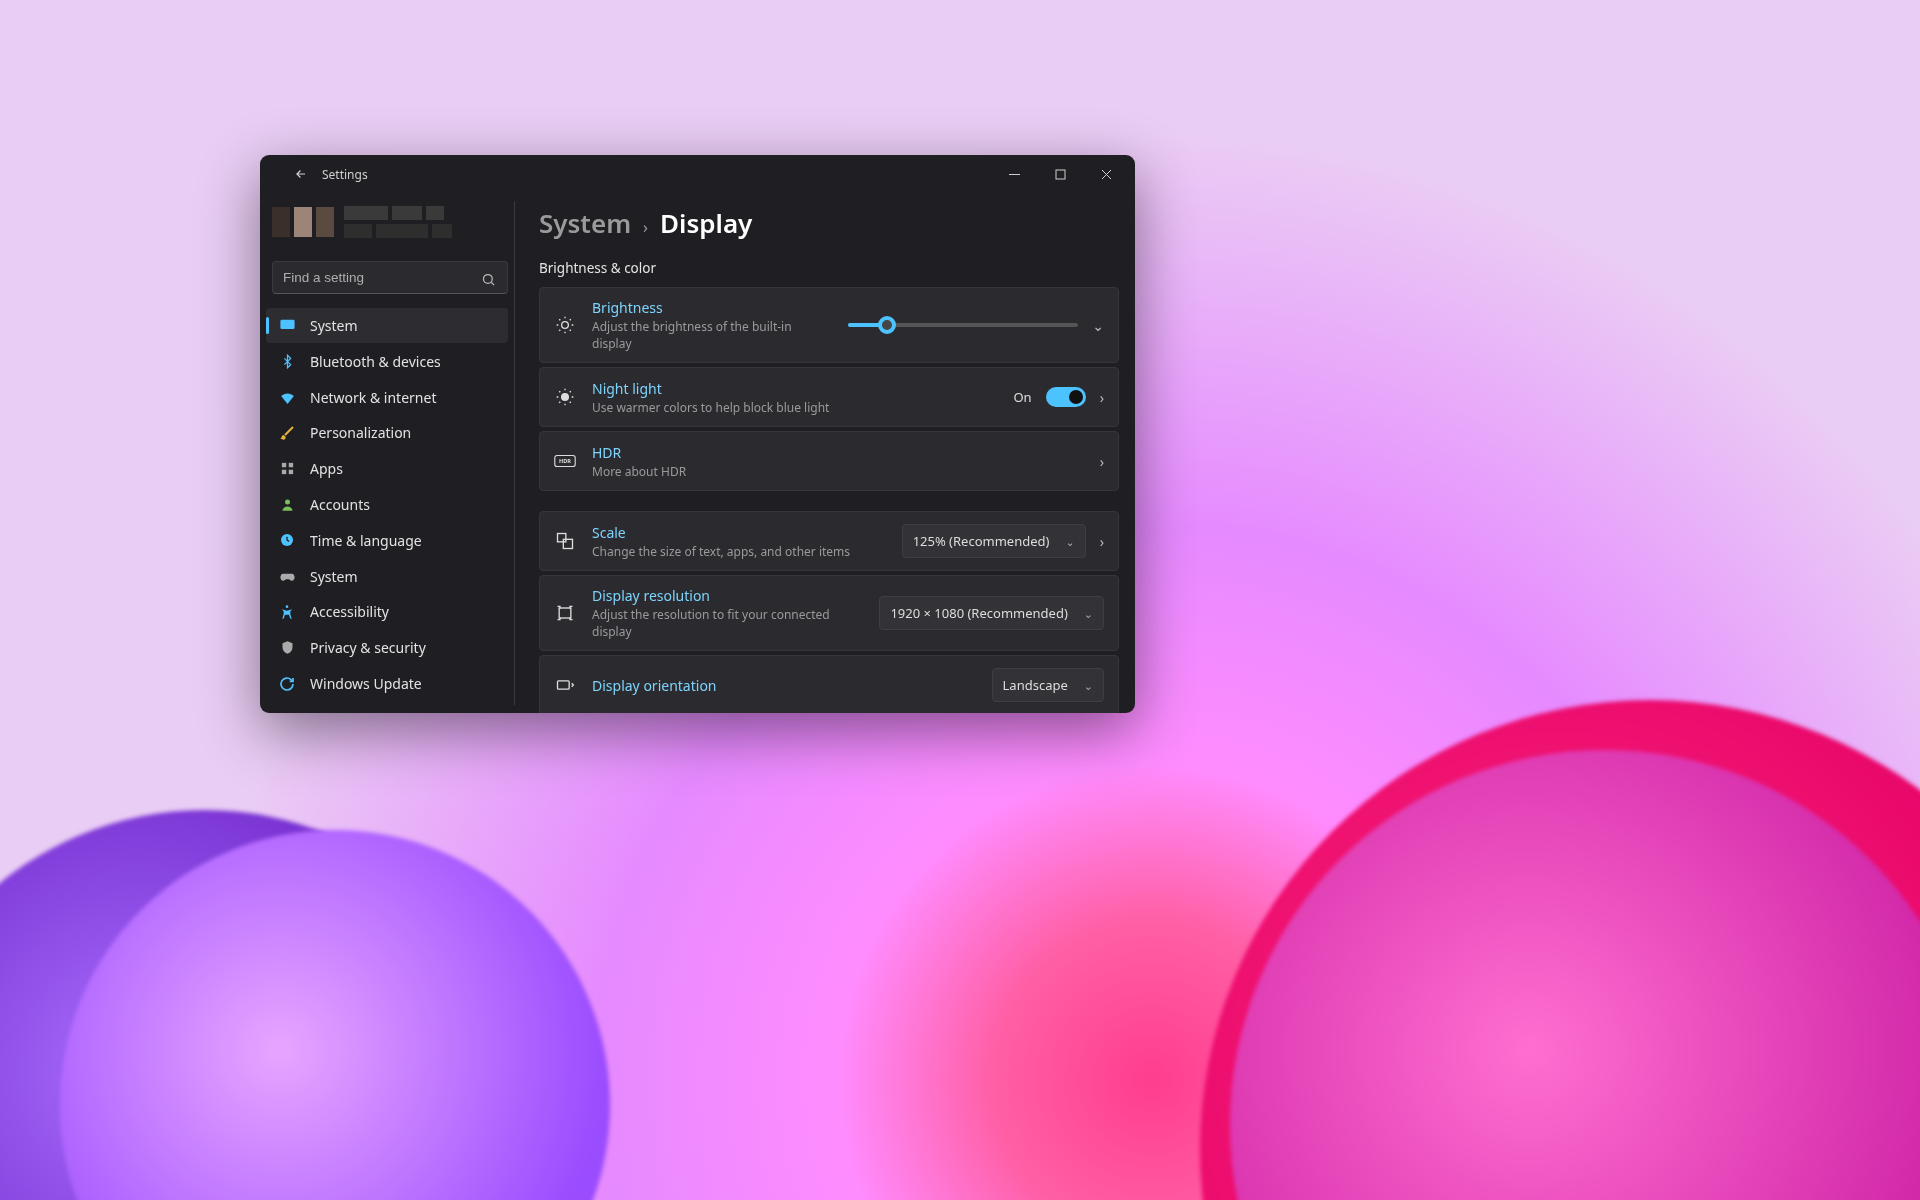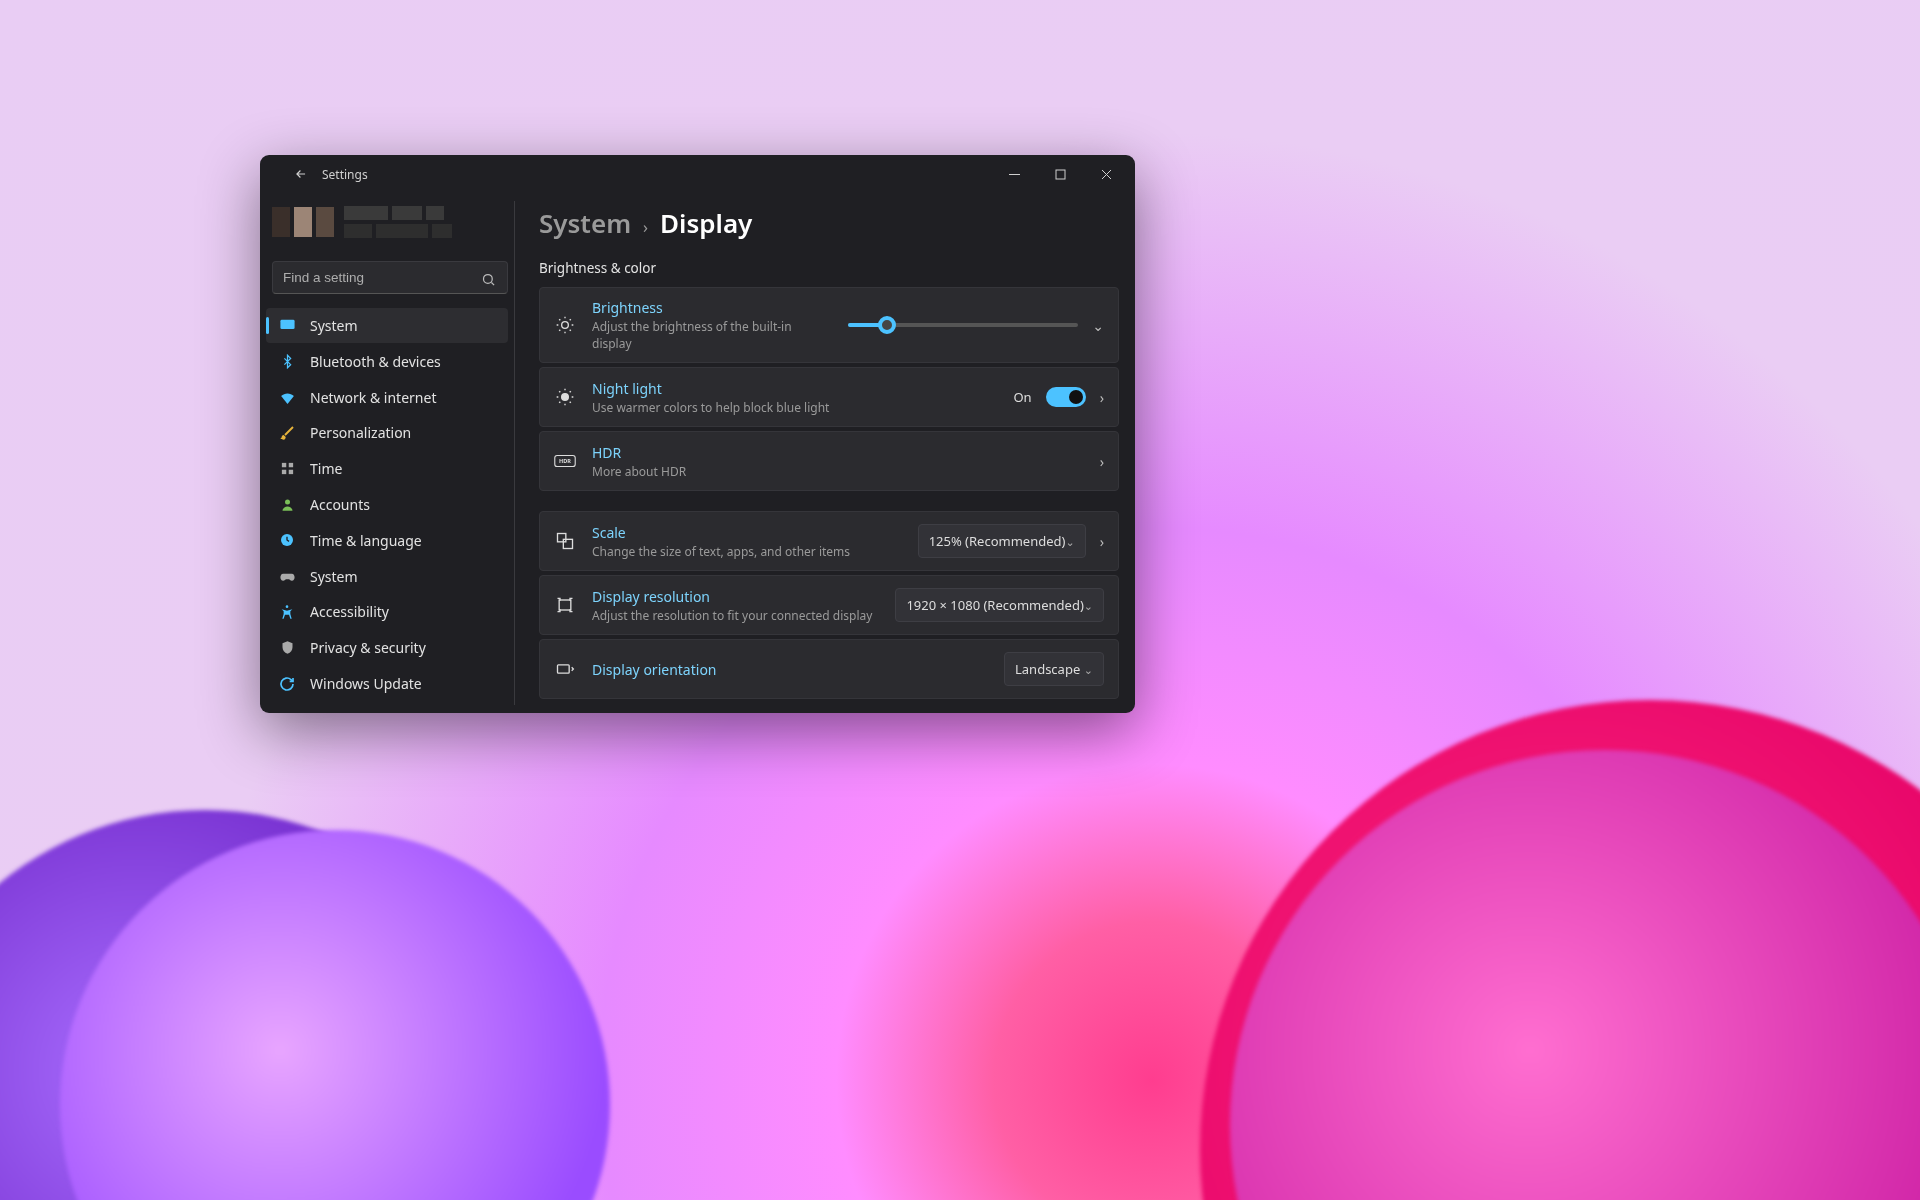--- a/index.html
+++ b/index.html
@@ -199,21 +199,21 @@
     position:absolute; right:3px; top:3px;
     width:14px;height:14px;border-radius:50%;
     background:#111;
   }
 
   .select {
     background:#323237;border:1px solid #3e3e44;
     border-radius:4px;
     height: 34px;
     padding: 0 10px;
-    display:flex;align-items:center; 
+    display:flex;align-items:center; gap:16px;
     font-size:13px;color:#ddd;
     cursor:pointer;
     min-width: 100px;
     justify-content: space-between;
   }
   .select .dd { color:#aaa; font-size:11px; }
 
   
   .ic-blue{color:#4cc2ff;}
   .ic-yellow{color:#e7b43b;}
@@ -321,21 +321,21 @@
         </div>
         <div class="nav-item">
           <span class="nav-ico ic-grey">
               <svg width="15" height="15" viewBox="0 0 24 24" fill="currentColor">
                 <rect x="3" y="3" width="7" height="7"></rect>
                 <rect x="14" y="3" width="7" height="7"></rect>
                 <rect x="3" y="14" width="7" height="7"></rect>
                 <rect x="14" y="14" width="7" height="7"></rect>
               </svg>
             </span>
-          <span>Time</span>
+          <span>Apps</span>
         </div>
         <div class="nav-item">
           <span class="nav-ico ic-green">
               <svg width="15" height="15" viewBox="0 0 24 24" fill="currentColor">
                 <circle cx="12" cy="8" r="4"></circle>
                 <path d="M4 22c0-4 4-7 8-7s8 3 8 7z"></path>
               </svg>
             </span>
           <span>Accounts</span>
         </div>

